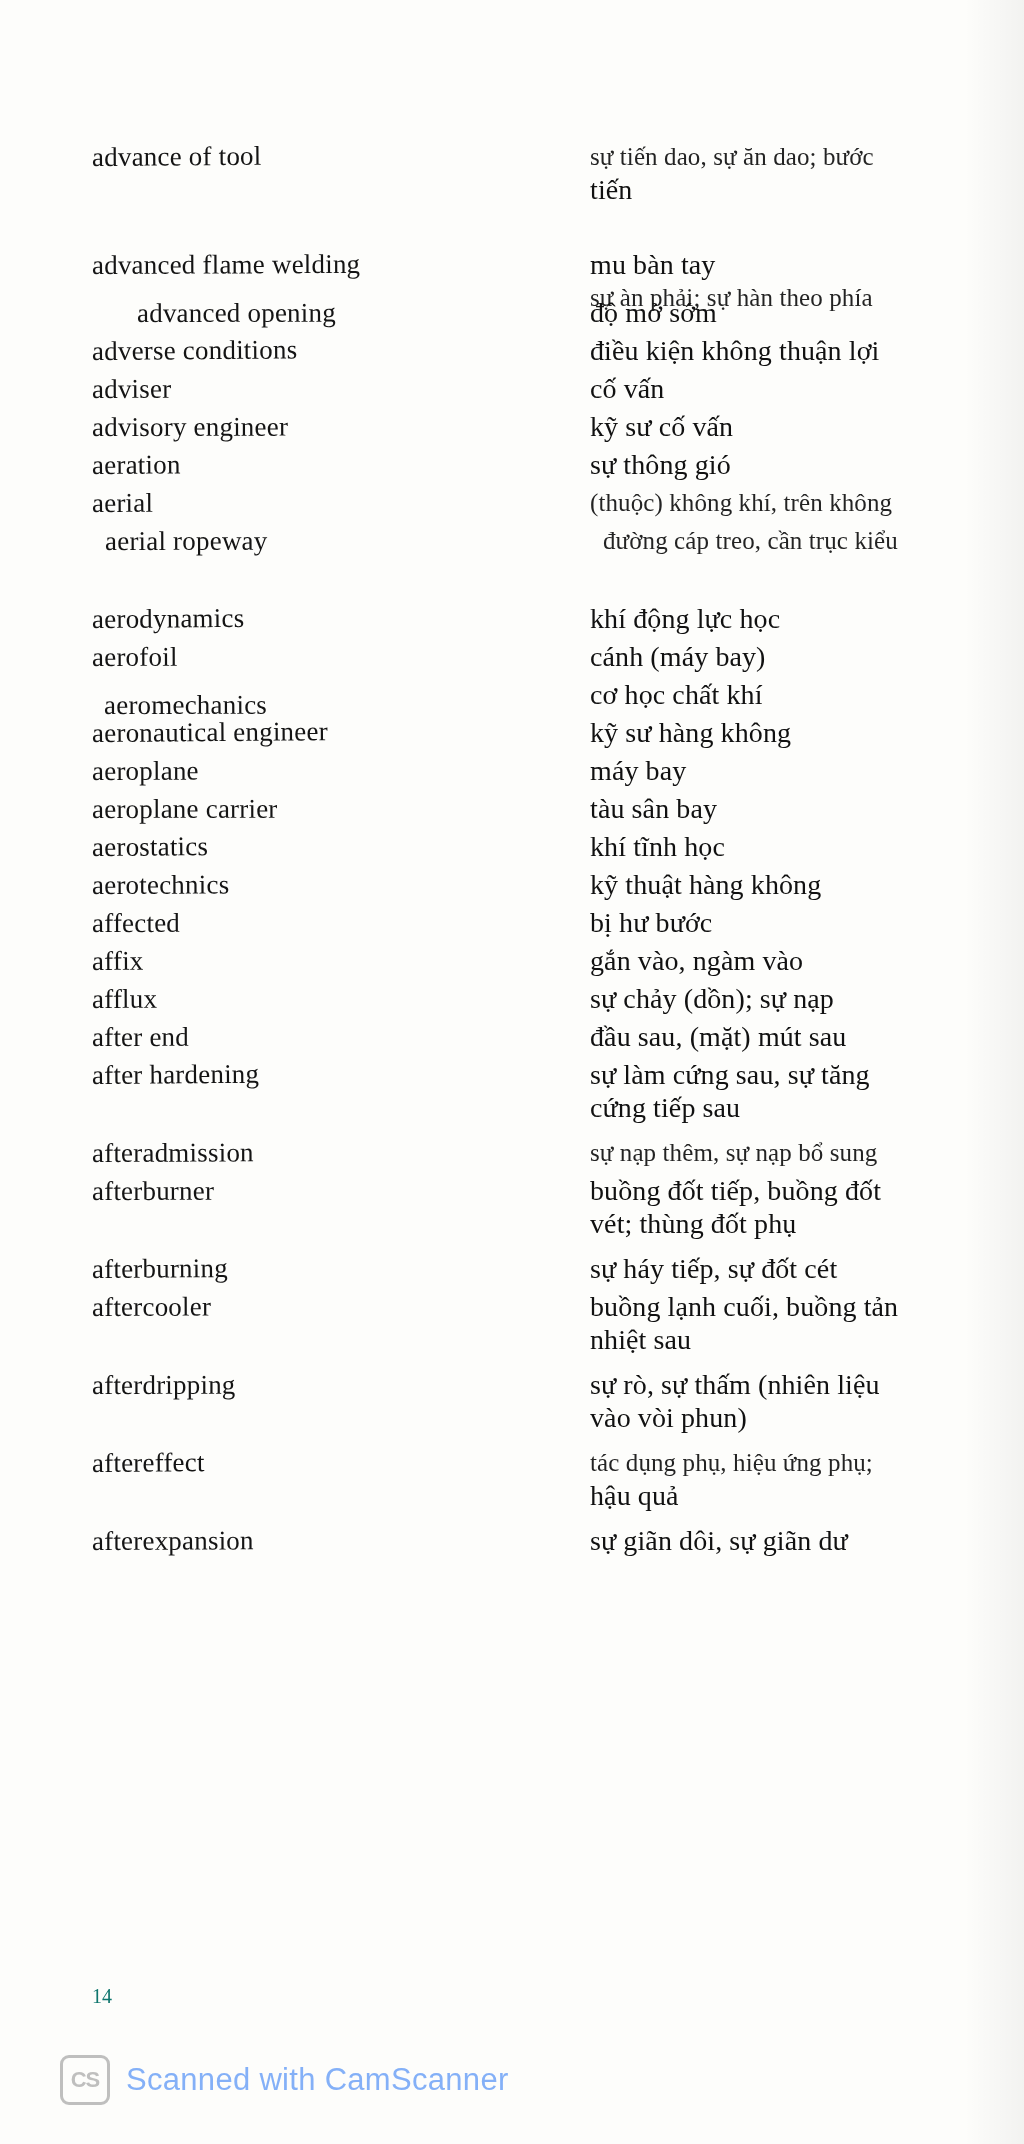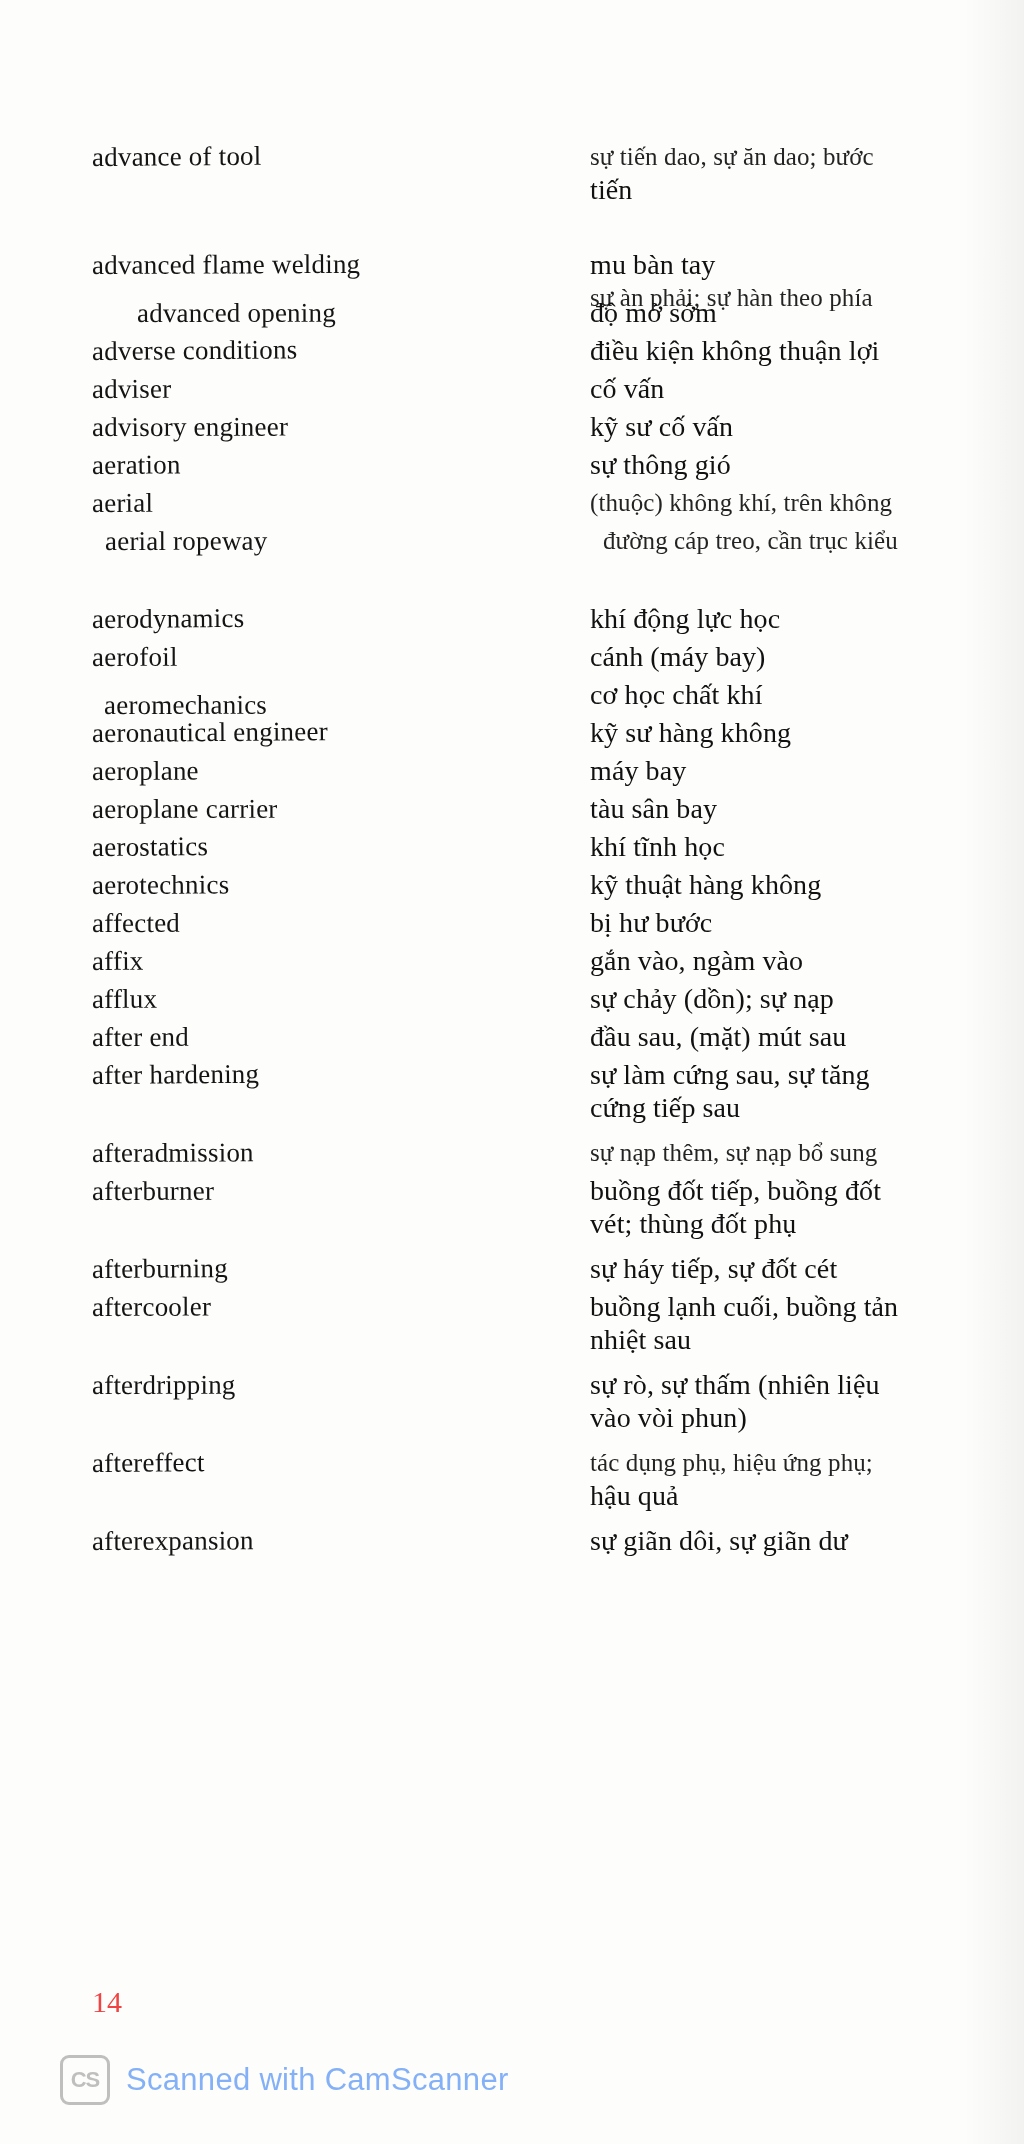--- a/index.html
+++ b/index.html
@@ -78,22 +78,22 @@
   .skew-b { transform: rotate(-0.25deg); transform-origin: left center; }
   .skew-c { transform: rotate(-0.12deg); transform-origin: left center; }
 
   
   .tail { font-size: 25px; opacity: 0.92; }
 
   #page-number {
     position: absolute;
     left: 92px;
     top: 1985px;
-    font-size: 30px;
-    color: #ef4444;
+    font-size: 20px;
+    color: #0f766e;
     font-family: "Liberation Serif", serif;
   }
 
   
   #watermark {
     position: absolute;
     left: 60px;
     top: 2055px;
     display: flex;
     align-items: center;

